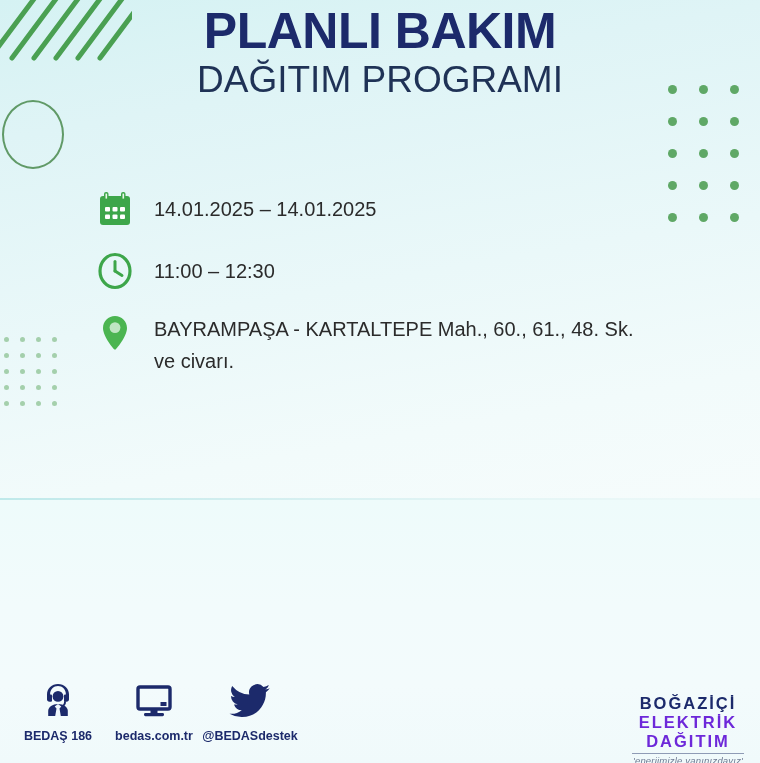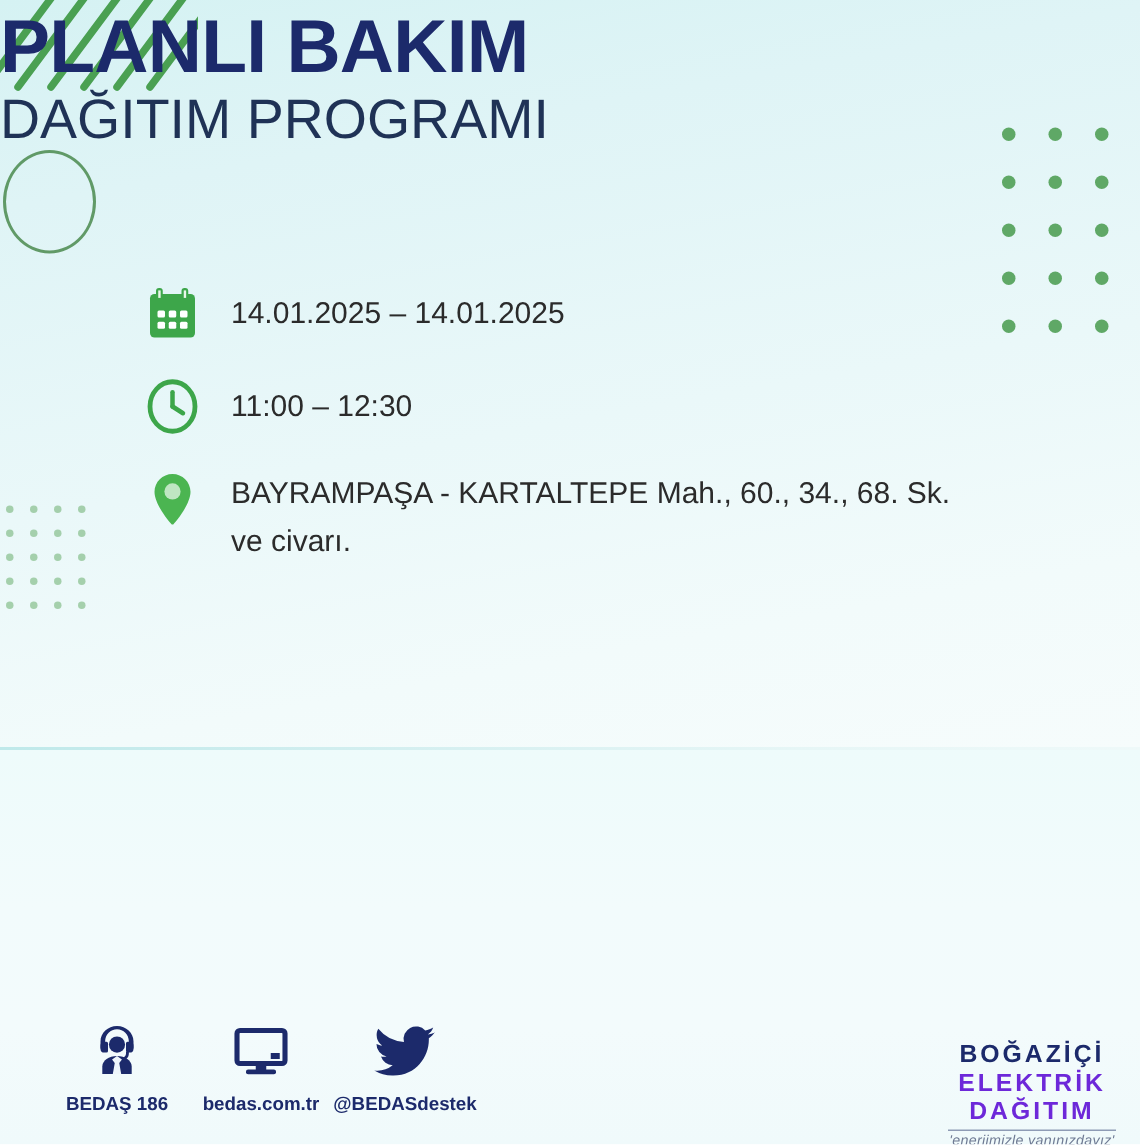--- a/index.html
+++ b/index.html
@@ -78,21 +78,21 @@
     grid-template-columns: repeat(4, 16px);
     grid-template-rows: repeat(5, 16px);
   }
   .dots-left span { width: 5px; height: 5px; background: #8cc292; opacity: .75; }
 
   
   .header {
     position: absolute;
     left: 0; top: 6px;
     width: 760px;
-    text-align: left;
+    text-align: center;
   }
   .title-main {
     margin: 0;
     font-size: 50px;
     line-height: 1.02;
     font-weight: bold;
     letter-spacing: -0.5px;
     color: #1c2a6b;
     font-family: "Liberation Sans", sans-serif;
   }
@@ -139,21 +139,21 @@
 
   
   .footer {
     position: absolute;
     left: 0; top: 676px;
     width: 760px;
     height: 87px;
   }
   .social {
     position: absolute;
-    left: 30px; top: 0;
+    left: 10px; top: 0;
     display: flex;
     align-items: flex-end;
   }
   .social-item {
     width: 96px;
     text-align: center;
   }
   .social-glyph {
     height: 48px;
     display: flex;
@@ -302,21 +302,21 @@
     </div>
 
 
     <div class="row row-loc">
       <div class="row-icon">
         <svg width="40" height="40" viewBox="0 0 40 40">
           <path d="M20 3c-6.6 0-12 5.3-12 11.9 0 8.6 10.3 20.4 11.2 21.4.4.5 1.2.5 1.6 0C21.7 35.3 32 23.5 32 14.9 32 8.3 26.6 3 20 3z" fill="#4bb551"></path>
           <circle cx="20" cy="14.6" r="5.4" fill="#bfe6c2"></circle>
         </svg>
       </div>
-      <div class="row-text">BAYRAMPAŞA - KARTALTEPE Mah., 60., 34., 68. Sk.
+      <div class="row-text">BAYRAMPAŞA - KARTALTEPE Mah., 60., 61., 48. Sk.
 ve civarı.</div>
     </div>
 
   </div>
 
   <div class="footer">
 
     <div class="social">
 
       <div class="social-item">

